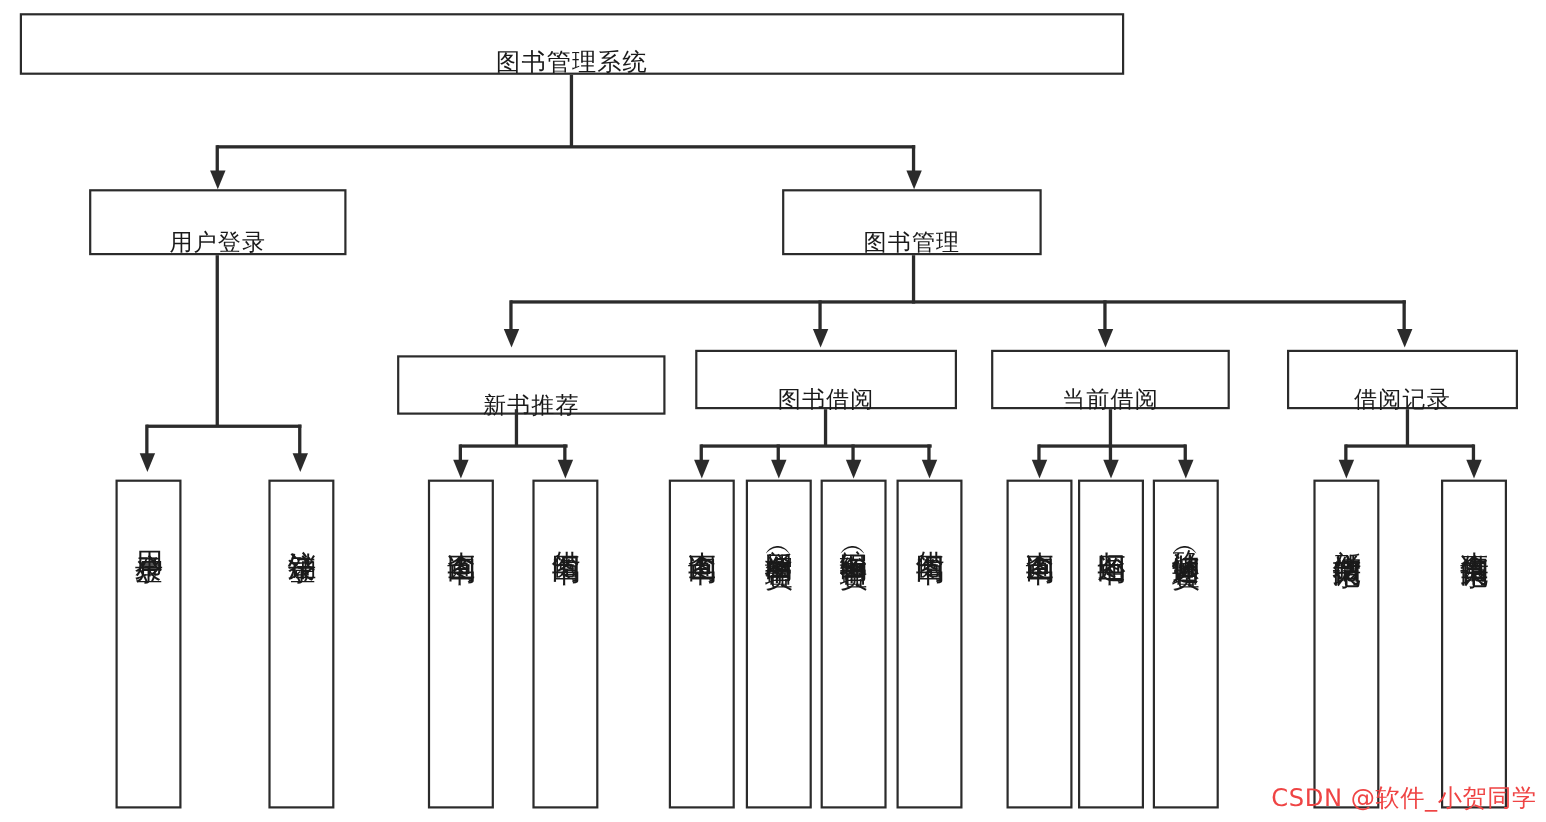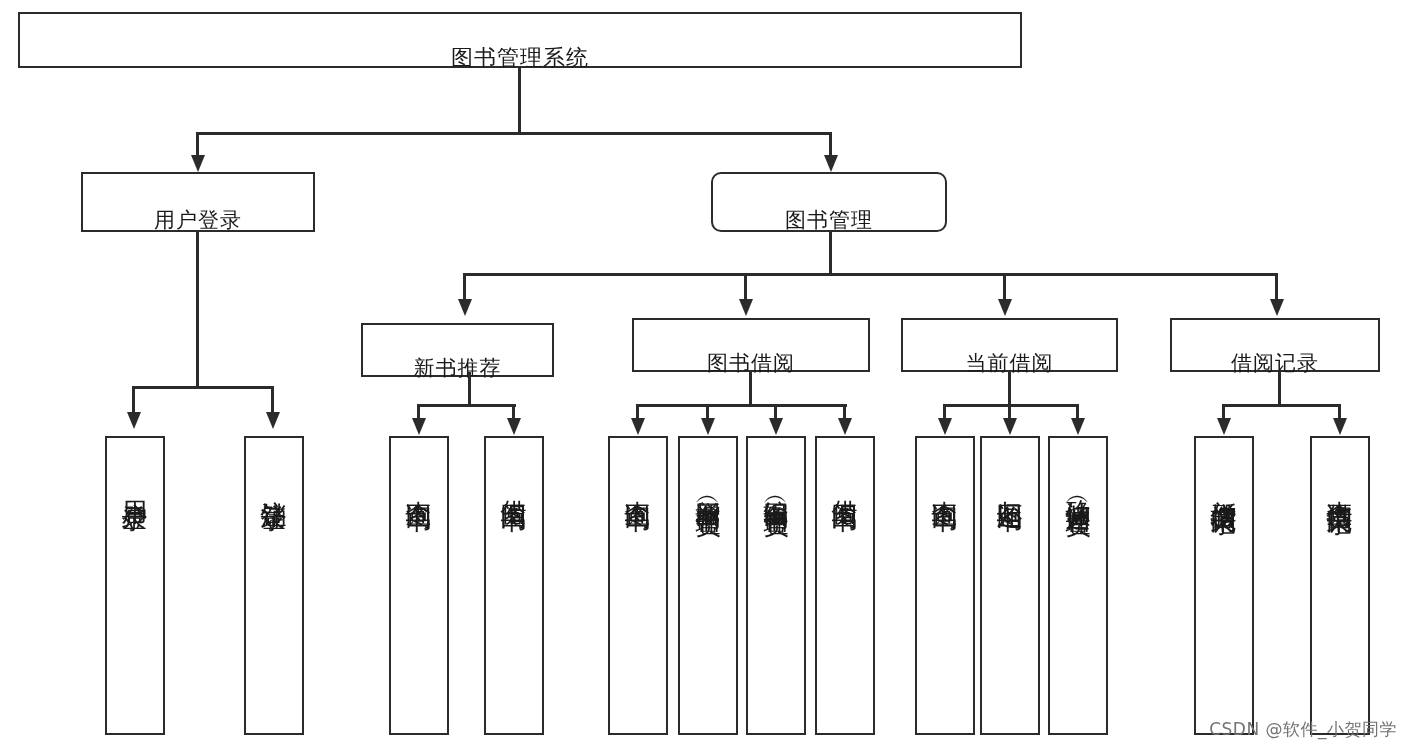--- a/index.html
+++ b/index.html
@@ -69,22 +69,22 @@
     width: 0;
     height: 0;
     border-left: 7px solid transparent;
     border-right: 7px solid transparent;
     border-top: 17px solid #2b2b2b;
   }
   #watermark {
     position: absolute;
     right: 8px;
     bottom: 6px;
-    font-size: 17px;
-    color: #737373;
+    font-size: 22px;
+    color: #ef4444;
     letter-spacing: 0.5px;
     white-space: nowrap;
     font-family: "DejaVu Sans", "Liberation Sans", sans-serif;
   }
 </style>
 </head>
 <body>
 
 <div id="canvas">
 
@@ -97,21 +97,21 @@
   <div class="edge h" style="left:197px; top:132px; width:635px;"></div>
 
   <div class="edge v" style="left:196px; top:132px; height:26px;"></div>
   <div class="arrow" style="left:191px; top:155px;"></div>
   <div class="edge v" style="left:829px; top:132px; height:26px;"></div>
   <div class="arrow" style="left:824px; top:155px;"></div>
 
   <div class="node horiz" style="left:81px; top:172px; width:234px; height:60px;">
     <span class="label">用户登录</span>
   </div>
-  <div class="node horiz" style="left:711px; top:172px; width:236px; height:60px;border-radius:10px;">
+  <div class="node horiz" style="left:711px; top:172px; width:236px; height:60px;">
     <span class="label">图书管理</span>
   </div>
 
   <div class="edge v" style="left:196px; top:232px; height:156px;"></div>
   <div class="edge h" style="left:133px; top:386px; width:141px;"></div>
   <div class="edge v" style="left:132px; top:386px; height:28px;"></div>
   <div class="arrow" style="left:127px; top:412px;"></div>
   <div class="edge v" style="left:271px; top:386px; height:28px;"></div>
   <div class="arrow" style="left:266px; top:412px;"></div>
 
@@ -119,21 +119,21 @@
   <div class="edge h" style="left:464px; top:273px; width:814px;"></div>
   <div class="edge v" style="left:463px; top:273px; height:28px;"></div>
   <div class="arrow" style="left:458px; top:299px;"></div>
   <div class="edge v" style="left:744px; top:273px; height:28px;"></div>
   <div class="arrow" style="left:739px; top:299px;"></div>
   <div class="edge v" style="left:1003px; top:273px; height:28px;"></div>
   <div class="arrow" style="left:998px; top:299px;"></div>
   <div class="edge v" style="left:1275px; top:273px; height:28px;"></div>
   <div class="arrow" style="left:1270px; top:299px;"></div>
 
-  <div class="node horiz" style="left:361px; top:323px; width:193px; height:54px;">
+  <div class="node horiz" style="left:361px; top:323px; width:244px; height:54px;">
     <span class="label">新书推荐</span>
   </div>
   <div class="node horiz" style="left:901px; top:318px; width:217px; height:54px;">
     <span class="label">当前借阅</span>
   </div>
   <div class="node horiz" style="left:632px; top:318px; width:238px; height:54px;">
     <span class="label">图书借阅</span>
   </div>
   <div class="node horiz" style="left:1170px; top:318px; width:210px; height:54px;">
     <span class="label">借阅记录</span>

